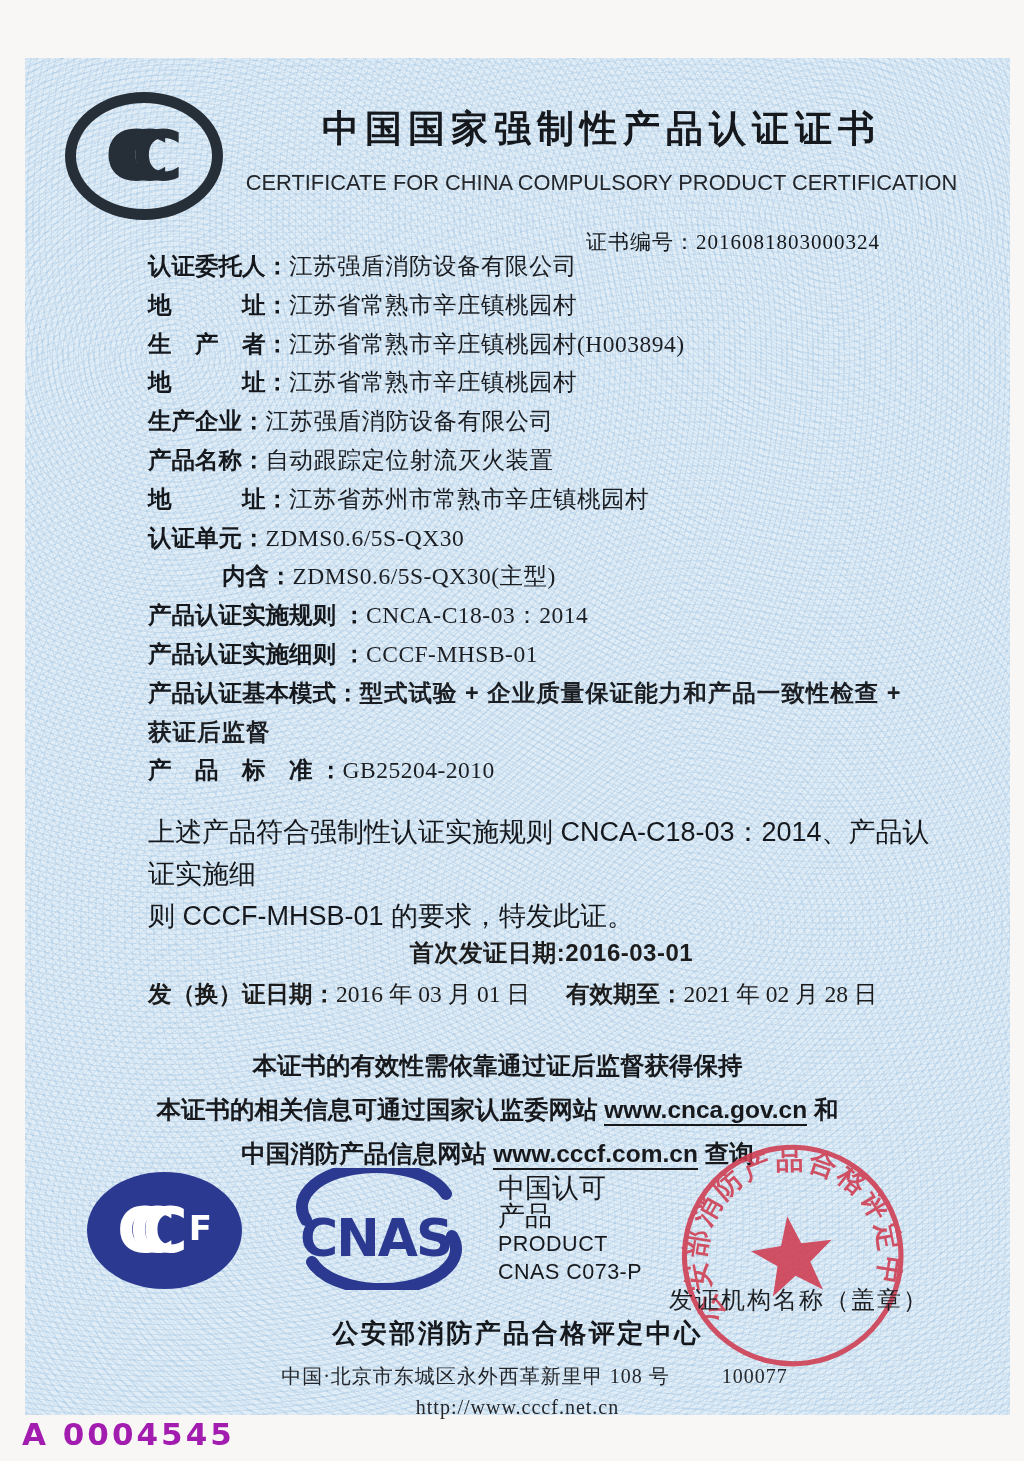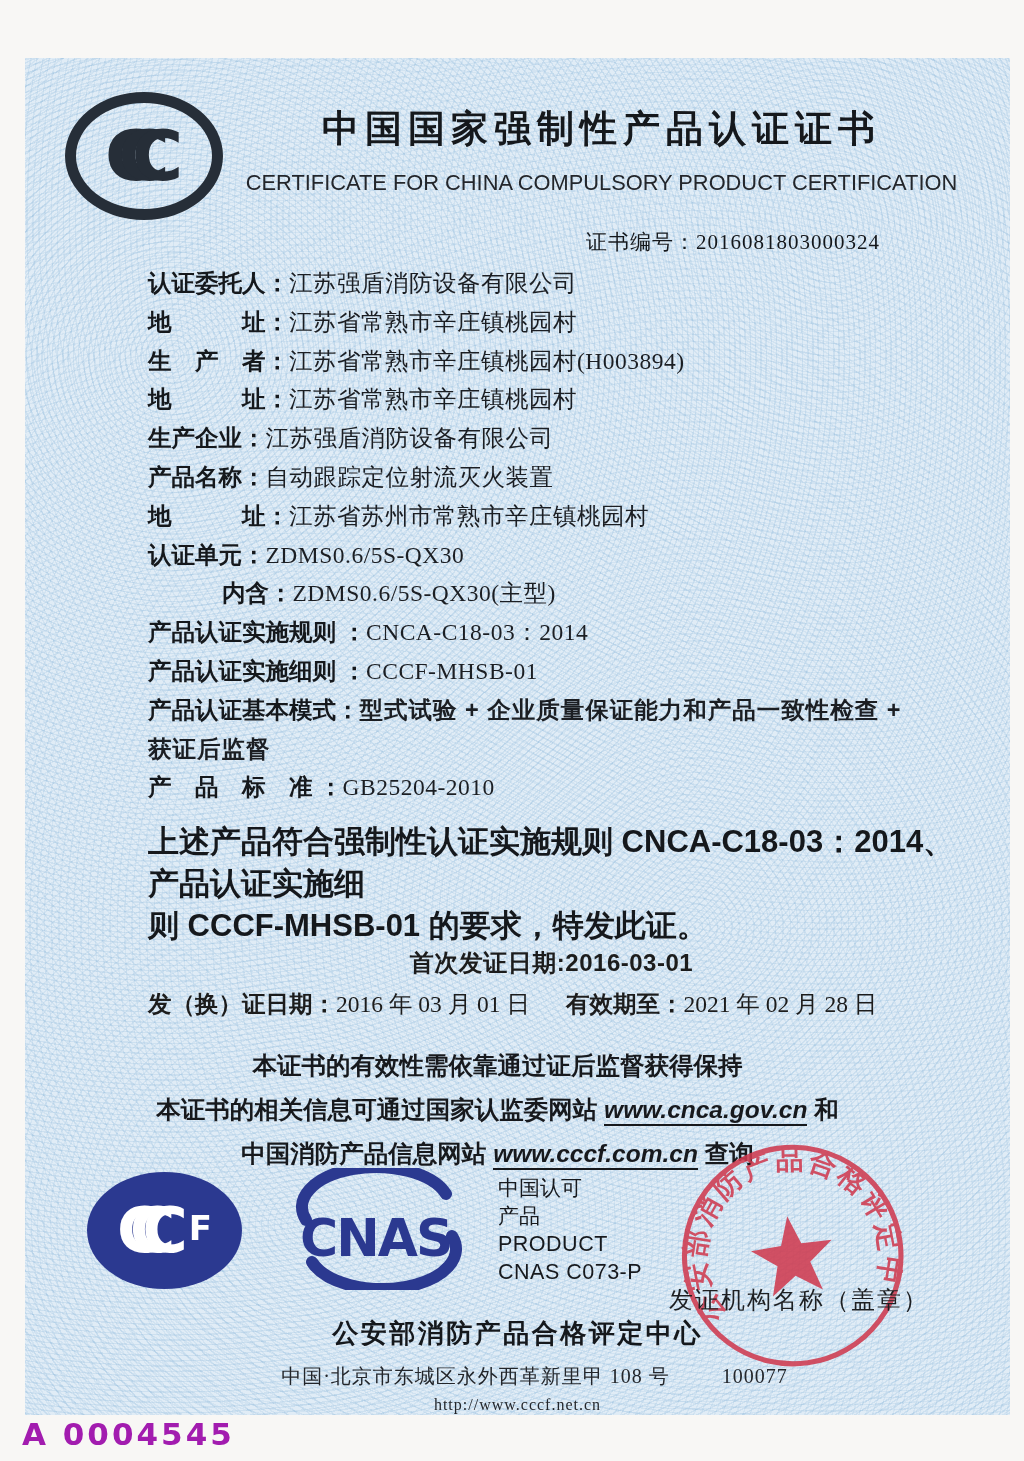--- a/index.html
+++ b/index.html
@@ -44,77 +44,77 @@
   .title-en {
     margin-top:16px; font-size:22.5px; color:#23262b; letter-spacing:0px;
     font-family:"Liberation Sans", sans-serif; transform:scaleX(.97); transform-origin:center;
   }
   .cert-no {
     position:absolute; top:170px; right:130px; font-size:21px; color:#14171b;
     font-family:"Liberation Serif", serif; letter-spacing:1px;
   }
 
   
-  .fields { position:absolute; top:206px; left:123px; right:55px; font-size:23.5px; }
+  .fields { position:absolute; top:189px; left:123px; right:55px; font-size:23.5px; }
   .frow { line-height:38.8px; white-space:nowrap; }
   .flabel {
     font-weight:bold; color:#15181c; display:inline-block;
     font-family:"Liberation Sans", sans-serif;
   }
   .fvalue {
     font-family:"Liberation Serif", serif; color:#1b1e23; letter-spacing:.5px;
   }
   .fvalue.bold { font-family:"Liberation Sans", sans-serif; font-weight:bold; letter-spacing:1px;text-align:right; }
   .frow.indent .flabel { margin-left:74px; }
-  .statement { margin-top:14px; font-weight:bold; line-height:42px; font-size:31px; color:#15181c; }
+  .statement { margin-top:21px; font-weight:normal; line-height:42px; font-size:27px; color:#15181c; }
   .statement .ln { display:block; }
   .first-issue { margin-top:0; text-align:center; font-weight:bold; font-size:24px; letter-spacing:.5px; }
   .issue-line { margin-top:9px; font-size:23.5px; white-space:nowrap; }
   .issue-line .lbl { font-weight:bold; }
   .issue-line .val { font-family:"Liberation Serif", serif; }
   .issue-line .gap { display:inline-block; width:36px; }
 
   
   .notes { position:absolute; top:986px; left:0; right:40px; text-align:center; font-size:24.5px; color:#17191d; }
   .notes .note-line { line-height:44px; font-weight:600; }
-  .notes .url { font-family:"Liberation Sans", sans-serif; font-weight:600; border-bottom:2px solid #17191d; padding-bottom:1px;font-style:italic; }
+  .notes .url { font-family:"Liberation Sans", sans-serif; font-weight:600; border-bottom:2px solid #17191d; padding-bottom:1px; }
 
   
   .marks { position:absolute; top:1108px; left:62px; display:flex; align-items:flex-start; }
   .cccf-logo {
     width:155px; height:117px; background:#2b3990; border-radius:50%;
     display:flex; align-items:center; justify-content:center; flex:none; margin-top:6px;
   }
   .cccf-logo .c {
     font-family:"DejaVu Sans", sans-serif; font-weight:bold; font-size:62px; line-height:1; color:#ffffff;
   }
   .cccf-logo .c + .c { margin-left:-33px; }
   .cccf-logo .f {
     font-family:"DejaVu Sans", sans-serif; font-weight:bold; font-size:34px; color:#ffffff; margin-left:1px; margin-top:-6px;
   }
   .cnas-wrap { margin-left:48px; margin-top:2px; flex:none; }
   .accred { margin-left:30px; margin-top:8px; font-size:21px; line-height:28px; color:#17191d; }
-  .accred .cn { font-size:21px; }
+  .accred .cn { font-size:27px; }
   .accred .en { font-size:21.5px; letter-spacing:.5px; }
 
   
   .seal-area { position:absolute; top:1068px; left:636px; width:330px; height:310px; }
   .stamp { position:absolute; left:12px; top:8px; transform:rotate(-8deg); opacity:.88; }
   .seal-label {
     position:absolute; top:158px; left:8px; width:320px;
     font-family:"Liberation Serif", serif; font-size:24px; letter-spacing:2px; color:#1d1f22;
     white-space:nowrap;
   }
 
   
   .issuer { position:absolute; top:1258px; left:0; right:0; text-align:center; }
   .issuer-name { font-size:26px; font-weight:bold; letter-spacing:2.5px; color:#15181c; }
   .issuer-addr { margin-top:12px; font-size:20px; font-family:"Liberation Serif", serif; color:#23262b; letter-spacing:1px;padding-left:34px; }
   .issuer-addr .post { display:inline-block; margin-left:52px; }
-  .issuer-site { margin-top:6px; font-size:16px; font-family:"Liberation Serif", serif; color:#23262b; letter-spacing:1px; }
+  .issuer-site { margin-top:6px; font-size:20px; font-family:"Liberation Serif", serif; color:#23262b; letter-spacing:1px; }
 
   
   .serial {
     position:absolute; left:22px; top:1416px; font-size:31px; font-weight:bold;
     color:#a21caf; font-family:"DejaVu Sans", sans-serif; letter-spacing:3px;
   }
 </style>
 </head>
 <body>
 

